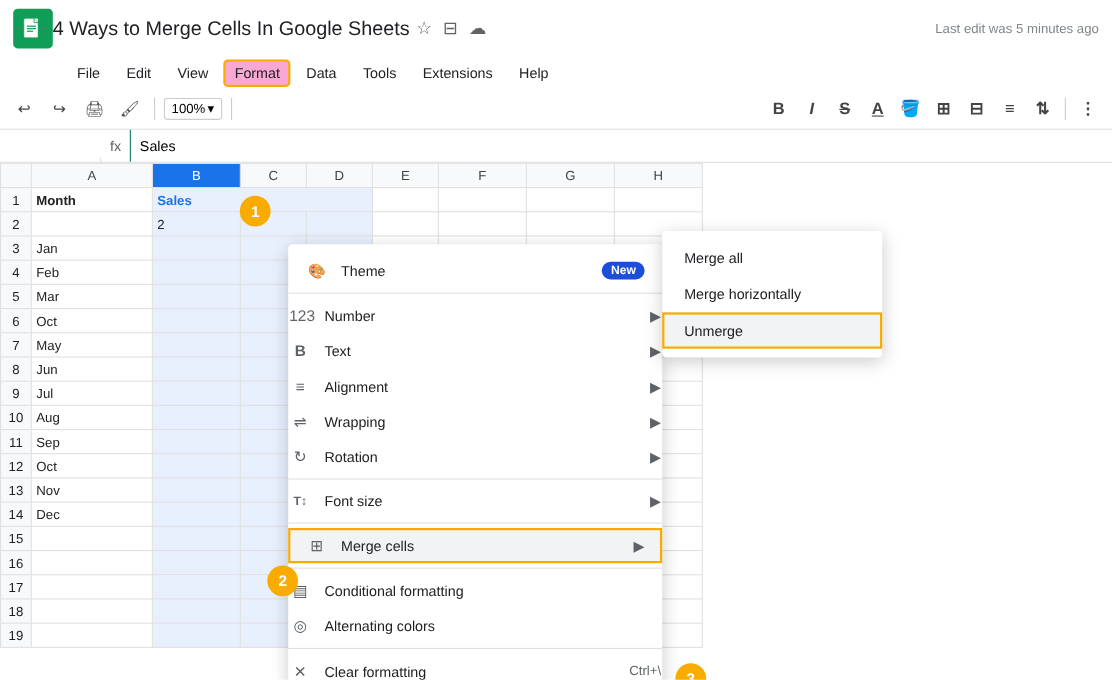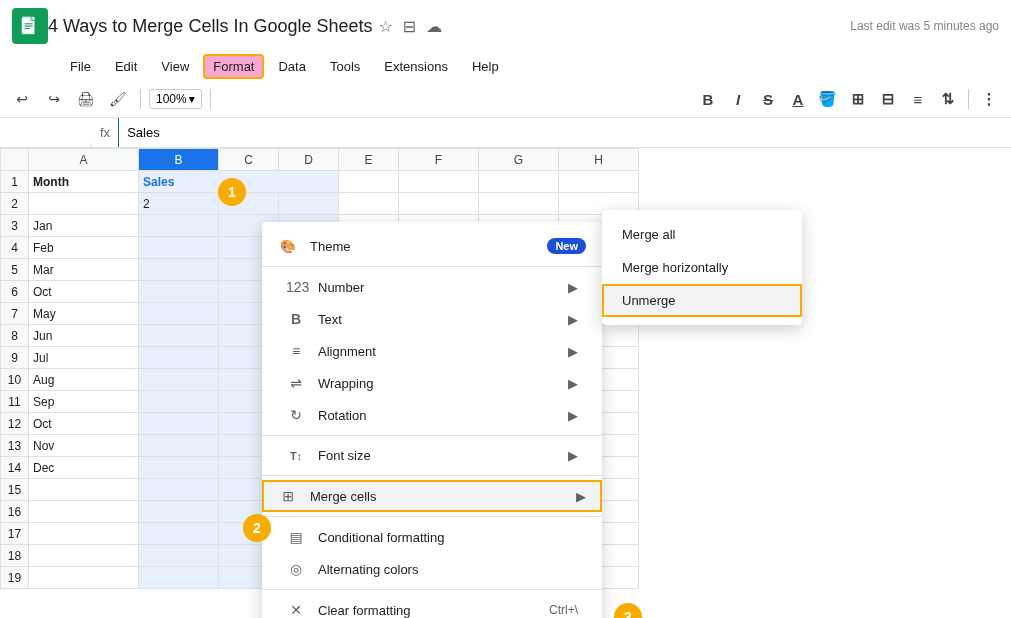--- a/index.html
+++ b/index.html
@@ -191,21 +191,21 @@
       background: #fff;
       border-radius: 4px;
       box-shadow: 0 4px 16px rgba(0,0,0,0.2);
       padding: 8px 0;
       z-index: 1000;
       pointer-events: all;
     }
     .menu-row {
       display: flex;
       align-items: center;
-      padding: 8px 24px;
+      padding: 8px 1px;
       gap: 12px;
       cursor: pointer;
       font-size: 13px;
       color: #202124;
     }
     .menu-row.highlighted {
       background: #f1f3f4;
       border: 2px solid #f9ab00;
       padding: 6px 14px;
     }

